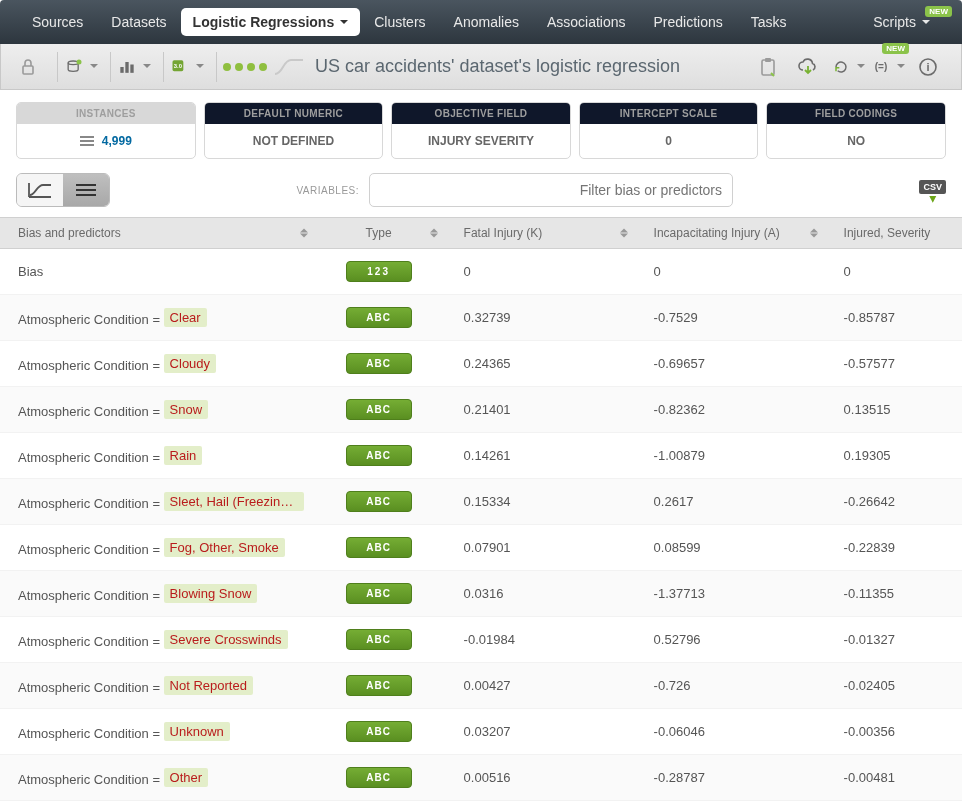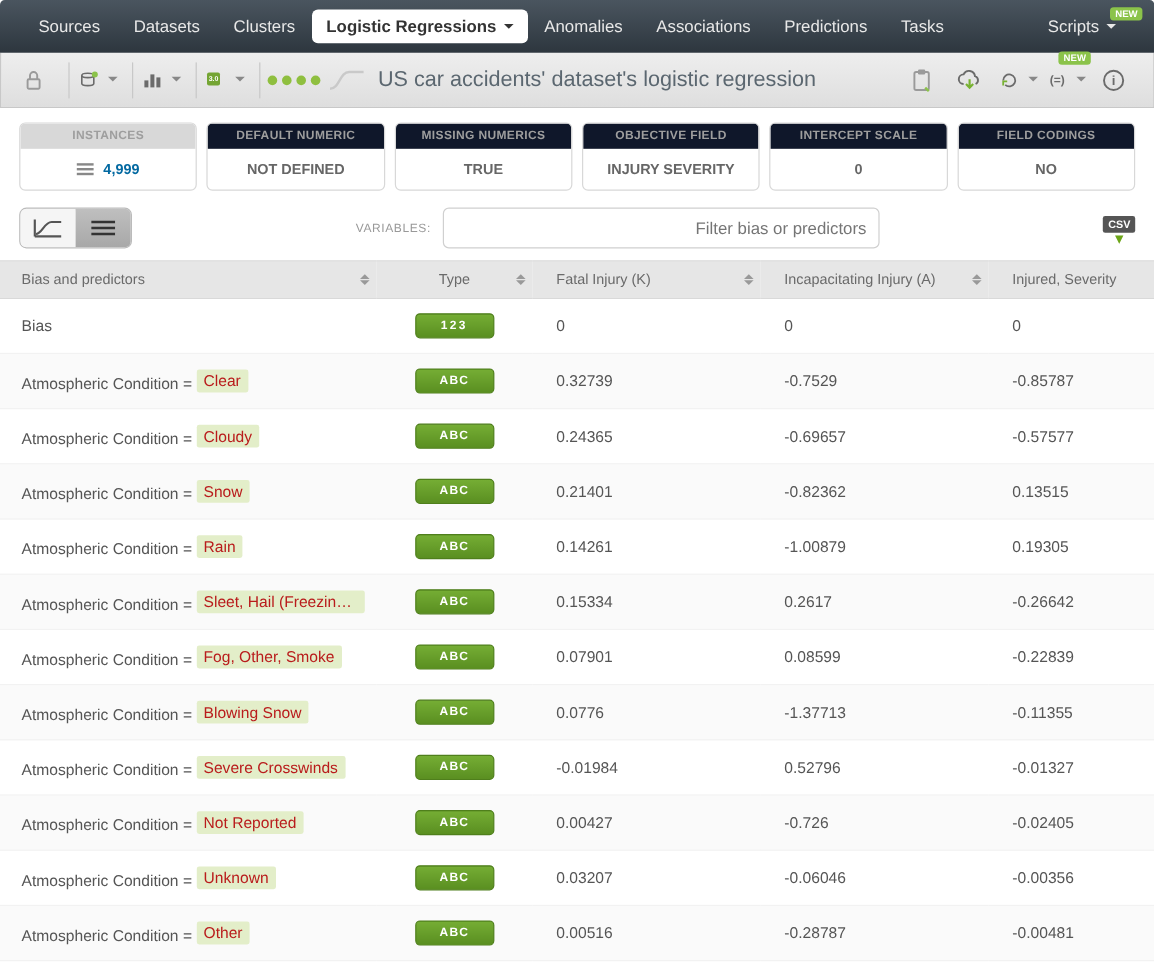--- a/index.html
+++ b/index.html
@@ -192,22 +192,22 @@
 
   .curve-icon { width: 32px; height: 18px; }
 </style>
 </head>
 <body>
 
 <div class="topnav">
   <div id="nav-items" style="display:flex;align-items:center;height:100%;">
       <div class="topnav-item">Sources</div>
       <div class="topnav-item">Datasets</div>
+      <div class="topnav-item active">Logistic Regressions<span class="caret"></span></div>
       <div class="topnav-item">Clusters</div>
-      <div class="topnav-item active">Logistic Regressions<span class="caret"></span></div>
       <div class="topnav-item">Anomalies</div>
       <div class="topnav-item">Associations</div>
       <div class="topnav-item">Predictions</div>
       <div class="topnav-item">Tasks</div>
     </div>
   <div class="topnav-right">
     <div class="topnav-item scripts-wrap">
       <span>Scripts</span>
         <span class="caret"></span>
       <span class="badge-new">NEW</span>
@@ -309,26 +309,20 @@
           <span></span>
           <span></span>
         </span>
         <span>4,999</span>
       </div>
     </div>
     <div class="card">
       <div class="card-head">DEFAULT NUMERIC</div>
       <div class="card-body">
         <span>NOT DEFINED</span>
-      </div>
-    </div>
-    <div class="card">
-      <div class="card-head">MISSING NUMERICS</div>
-      <div class="card-body">
-        <span>TRUE</span>
       </div>
     </div>
     <div class="card">
       <div class="card-head">OBJECTIVE FIELD</div>
       <div class="card-body">
         <span>INJURY SEVERITY</span>
       </div>
     </div>
     <div class="card">
       <div class="card-head">INTERCEPT SCALE</div>
@@ -437,21 +431,21 @@
       <tr>
         <td class="col-bias"><span>Atmospheric Condition = </span><span class="chip">Fog, Other, Smoke</span></td>
         <td class="col-type"><span class="type-badge">ABC</span></td>
         <td class="col-num">0.07901</td>
         <td class="col-num">0.08599</td>
         <td class="col-last">-0.22839</td>
       </tr>
       <tr>
         <td class="col-bias"><span>Atmospheric Condition = </span><span class="chip">Blowing Snow</span></td>
         <td class="col-type"><span class="type-badge">ABC</span></td>
-        <td class="col-num">0.0776</td>
+        <td class="col-num">0.0316</td>
         <td class="col-num">-1.37713</td>
         <td class="col-last">-0.11355</td>
       </tr>
       <tr>
         <td class="col-bias"><span>Atmospheric Condition = </span><span class="chip">Severe Crosswinds</span></td>
         <td class="col-type"><span class="type-badge">ABC</span></td>
         <td class="col-num">-0.01984</td>
         <td class="col-num">0.52796</td>
         <td class="col-last">-0.01327</td>
       </tr>

